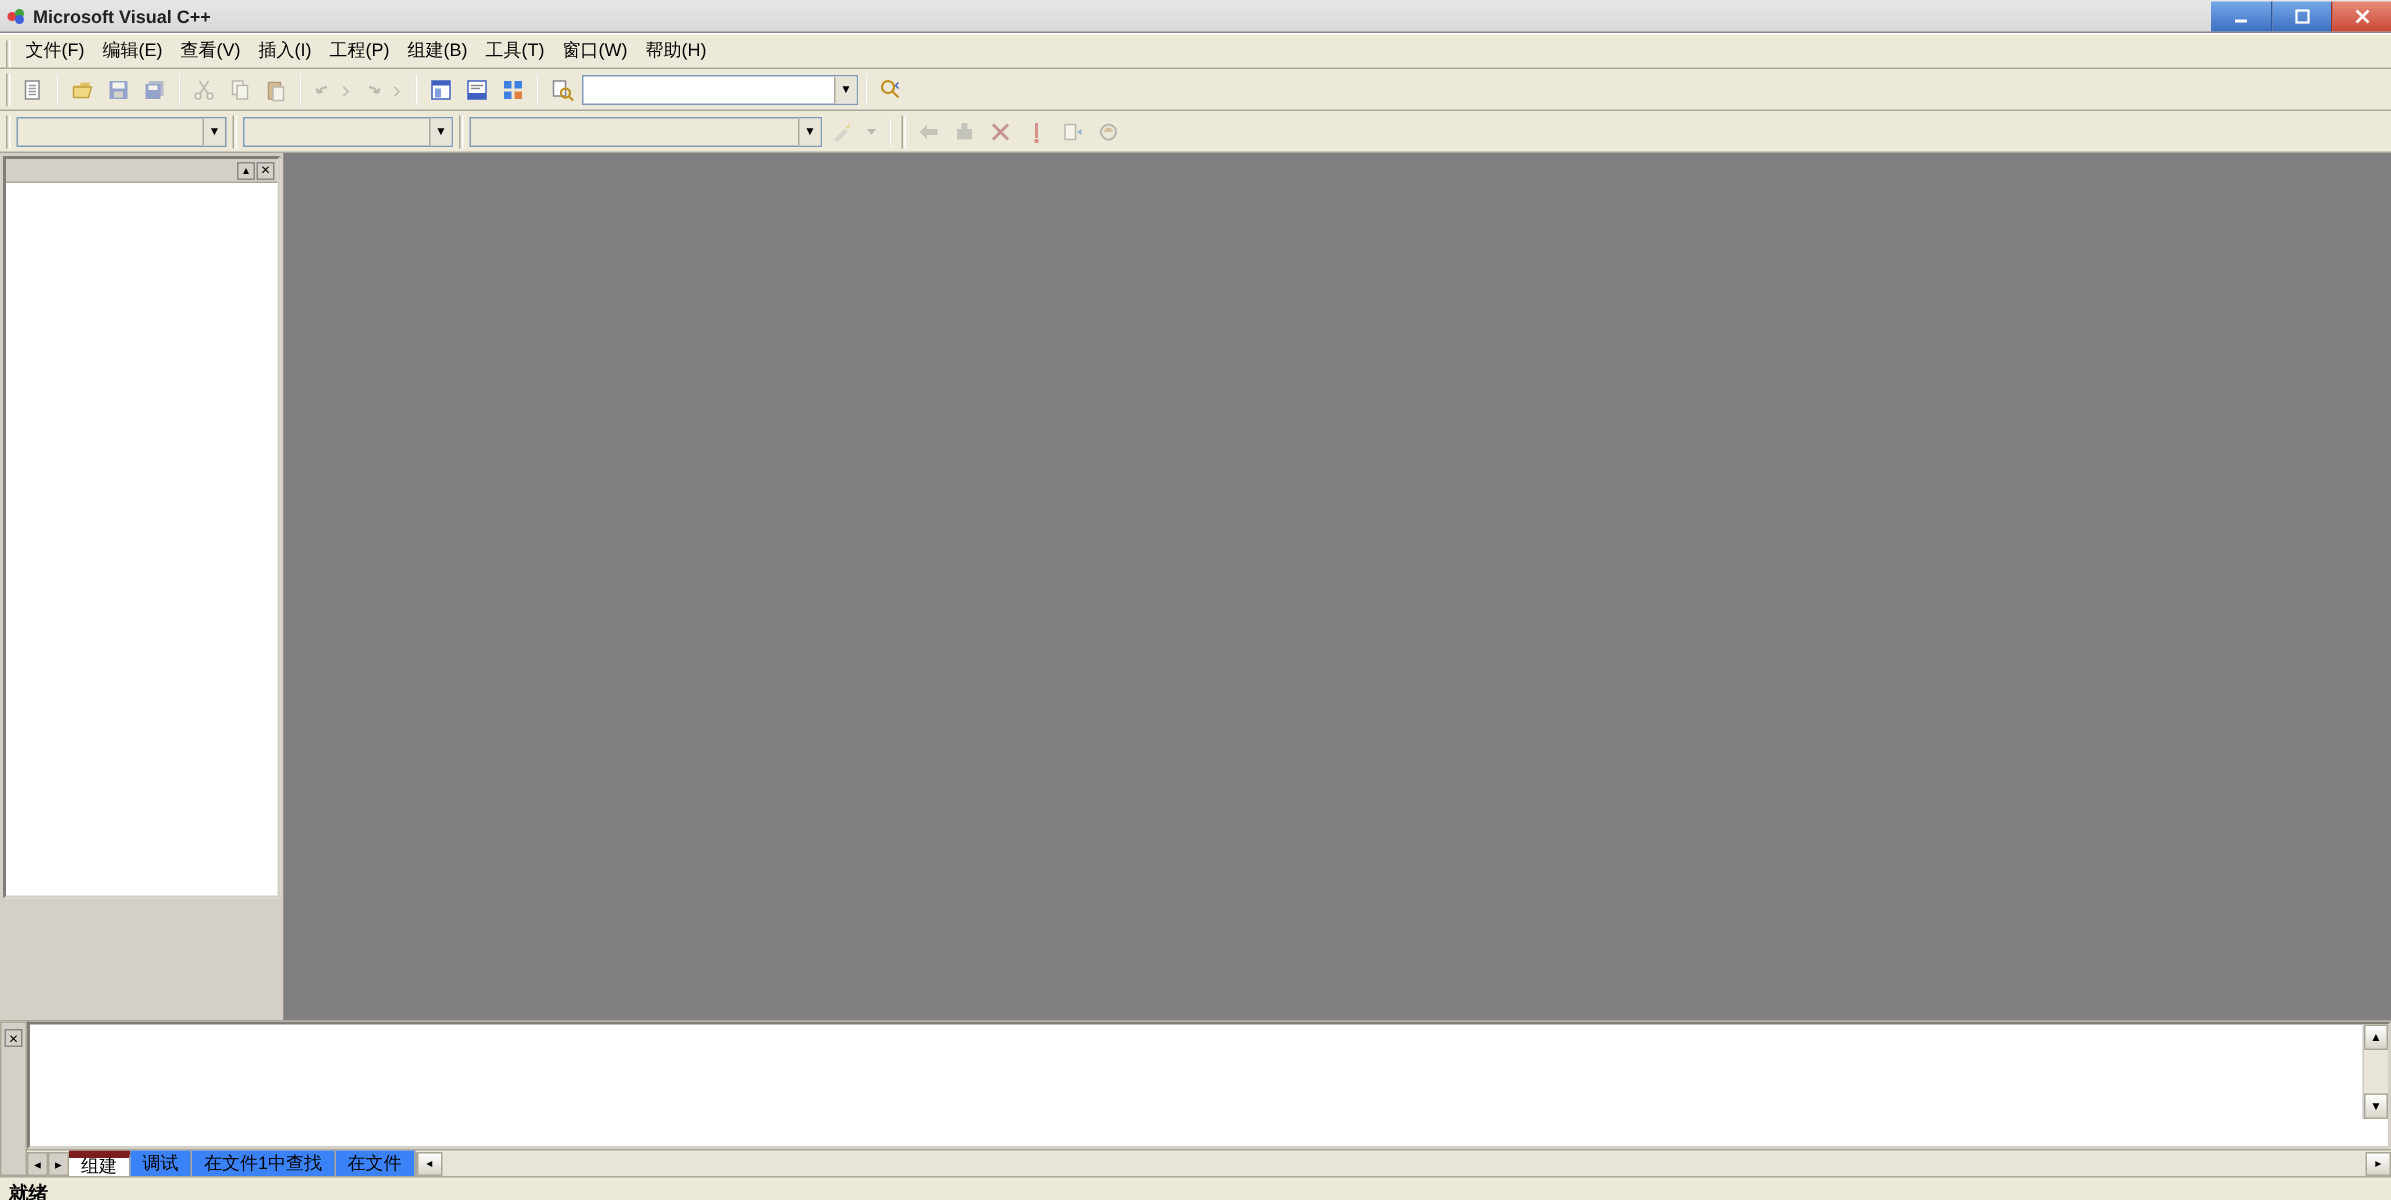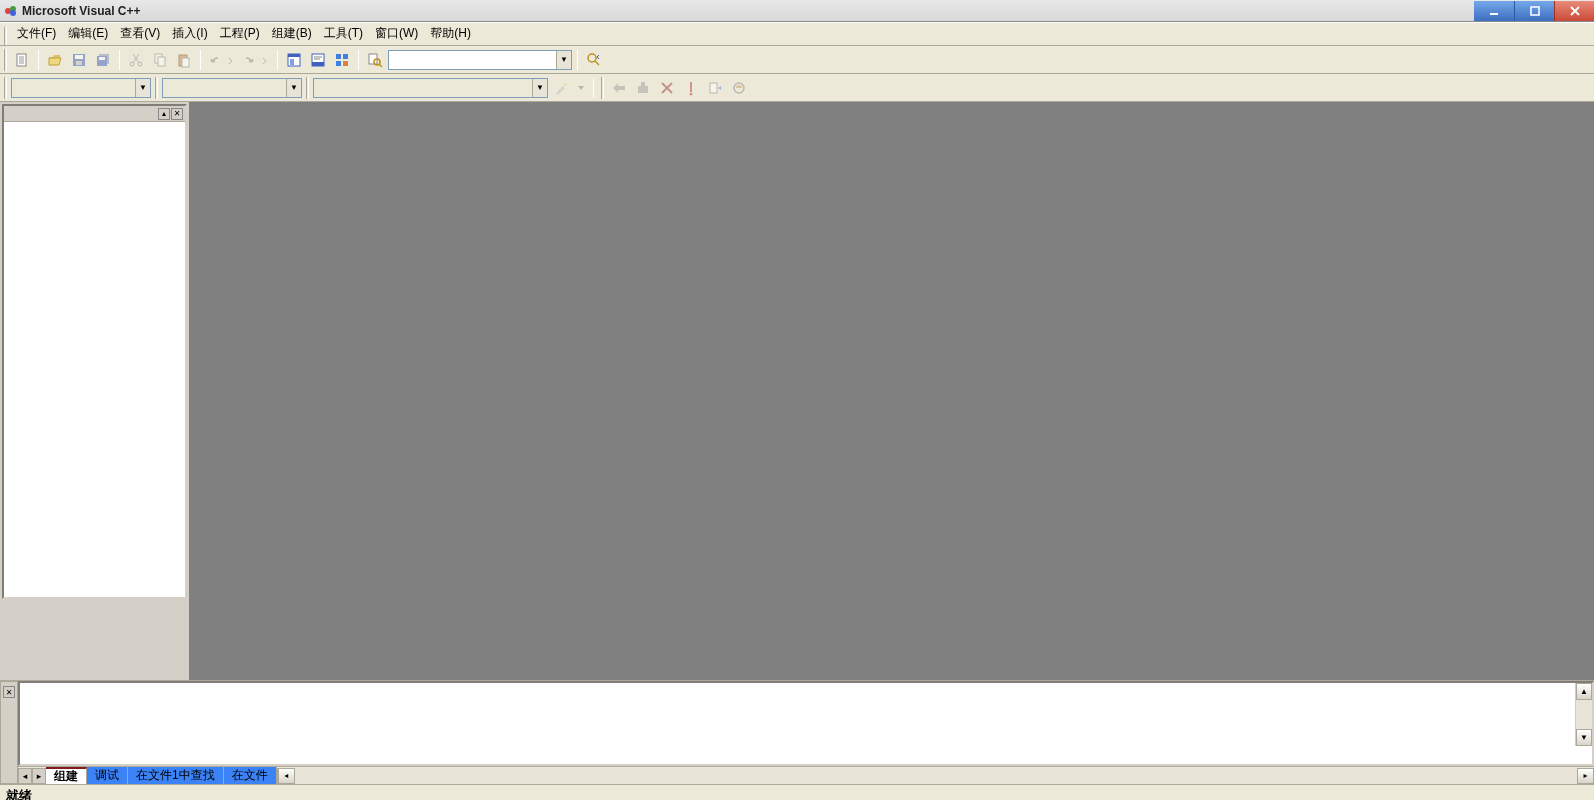--- a/index.html
+++ b/index.html
@@ -43,21 +43,21 @@
 .output-handle { width: 18px; background: #d4d0c8; border: 1px solid #aca899; display: flex; align-items: flex-start; justify-content: center; padding-top: 4px; }
 .output-handle .close-btn { width: 12px; height: 12px; border: 1px solid #888; background: #d4d0c8; font-size: 8px; display: flex; align-items: center; justify-content: center; }
 .output-main { flex: 1; display: flex; flex-direction: column; }
 .output-body { flex: 1; background: #fff; border: 2px inset #d4d0c8; position: relative; }
 .output-scroll-v { position: absolute; right: 0; top: 0; bottom: 18px; width: 17px; background: #e8e4d8; border-left: 1px solid #ccc; }
 .output-scroll-v .sbtn { height: 17px; background: linear-gradient(#fff,#d8d4c8); border: 1px solid #aca899; display: flex; align-items: center; justify-content: center; font-size: 8px; }
 .output-scroll-v .sbtn.bottom { position: absolute; bottom: 0; left: 0; right: 0; }
 .output-tabs { height: 18px; background: #ece9d8; display: flex; align-items: center; font-size: 12px; border-top: 1px solid #aca899; }
 .output-tabs .tab-arrow { width: 14px; height: 16px; border: 1px solid #aca899; background: #d4d0c8; display: flex; align-items: center; justify-content: center; font-size: 9px; }
 .output-tabs .tab { padding: 0 8px; height: 17px; display: flex; align-items: center; border-right: 1px solid #aca899; background: #3b82f6; position: relative; }
-.output-tabs .tab.active { background: #fff; font-weight: bold; border-top: 2px solid #7f1d1d; margin-top: -1px; }
+.output-tabs .tab.active { background: #fff; font-weight: normal; border-top: 5px solid #7f1d1d; margin-top: -1px; }
 .output-tabs .hscroll { flex: 1; display: flex; justify-content: flex-start; align-items: center; background: #e8e4d8; border-left: 1px solid #aca899; }
 .output-tabs .hscroll .hbtn { width: 17px; height: 16px; background: linear-gradient(#fff,#d8d4c8); border: 1px solid #aca899; display: flex; align-items: center; justify-content: center; font-size: 8px; }
 .output-tabs .hscroll .hbtn.right { margin-left: auto; }
 
 
 .statusbar { height: 22px; background: #ece9d8; border-top: 1px solid #aca899; display: flex; align-items: center; padding: 0 6px; font-size: 13px; font-weight: bold; }
 
 svg { display: block; }
 </style>
 </head>

